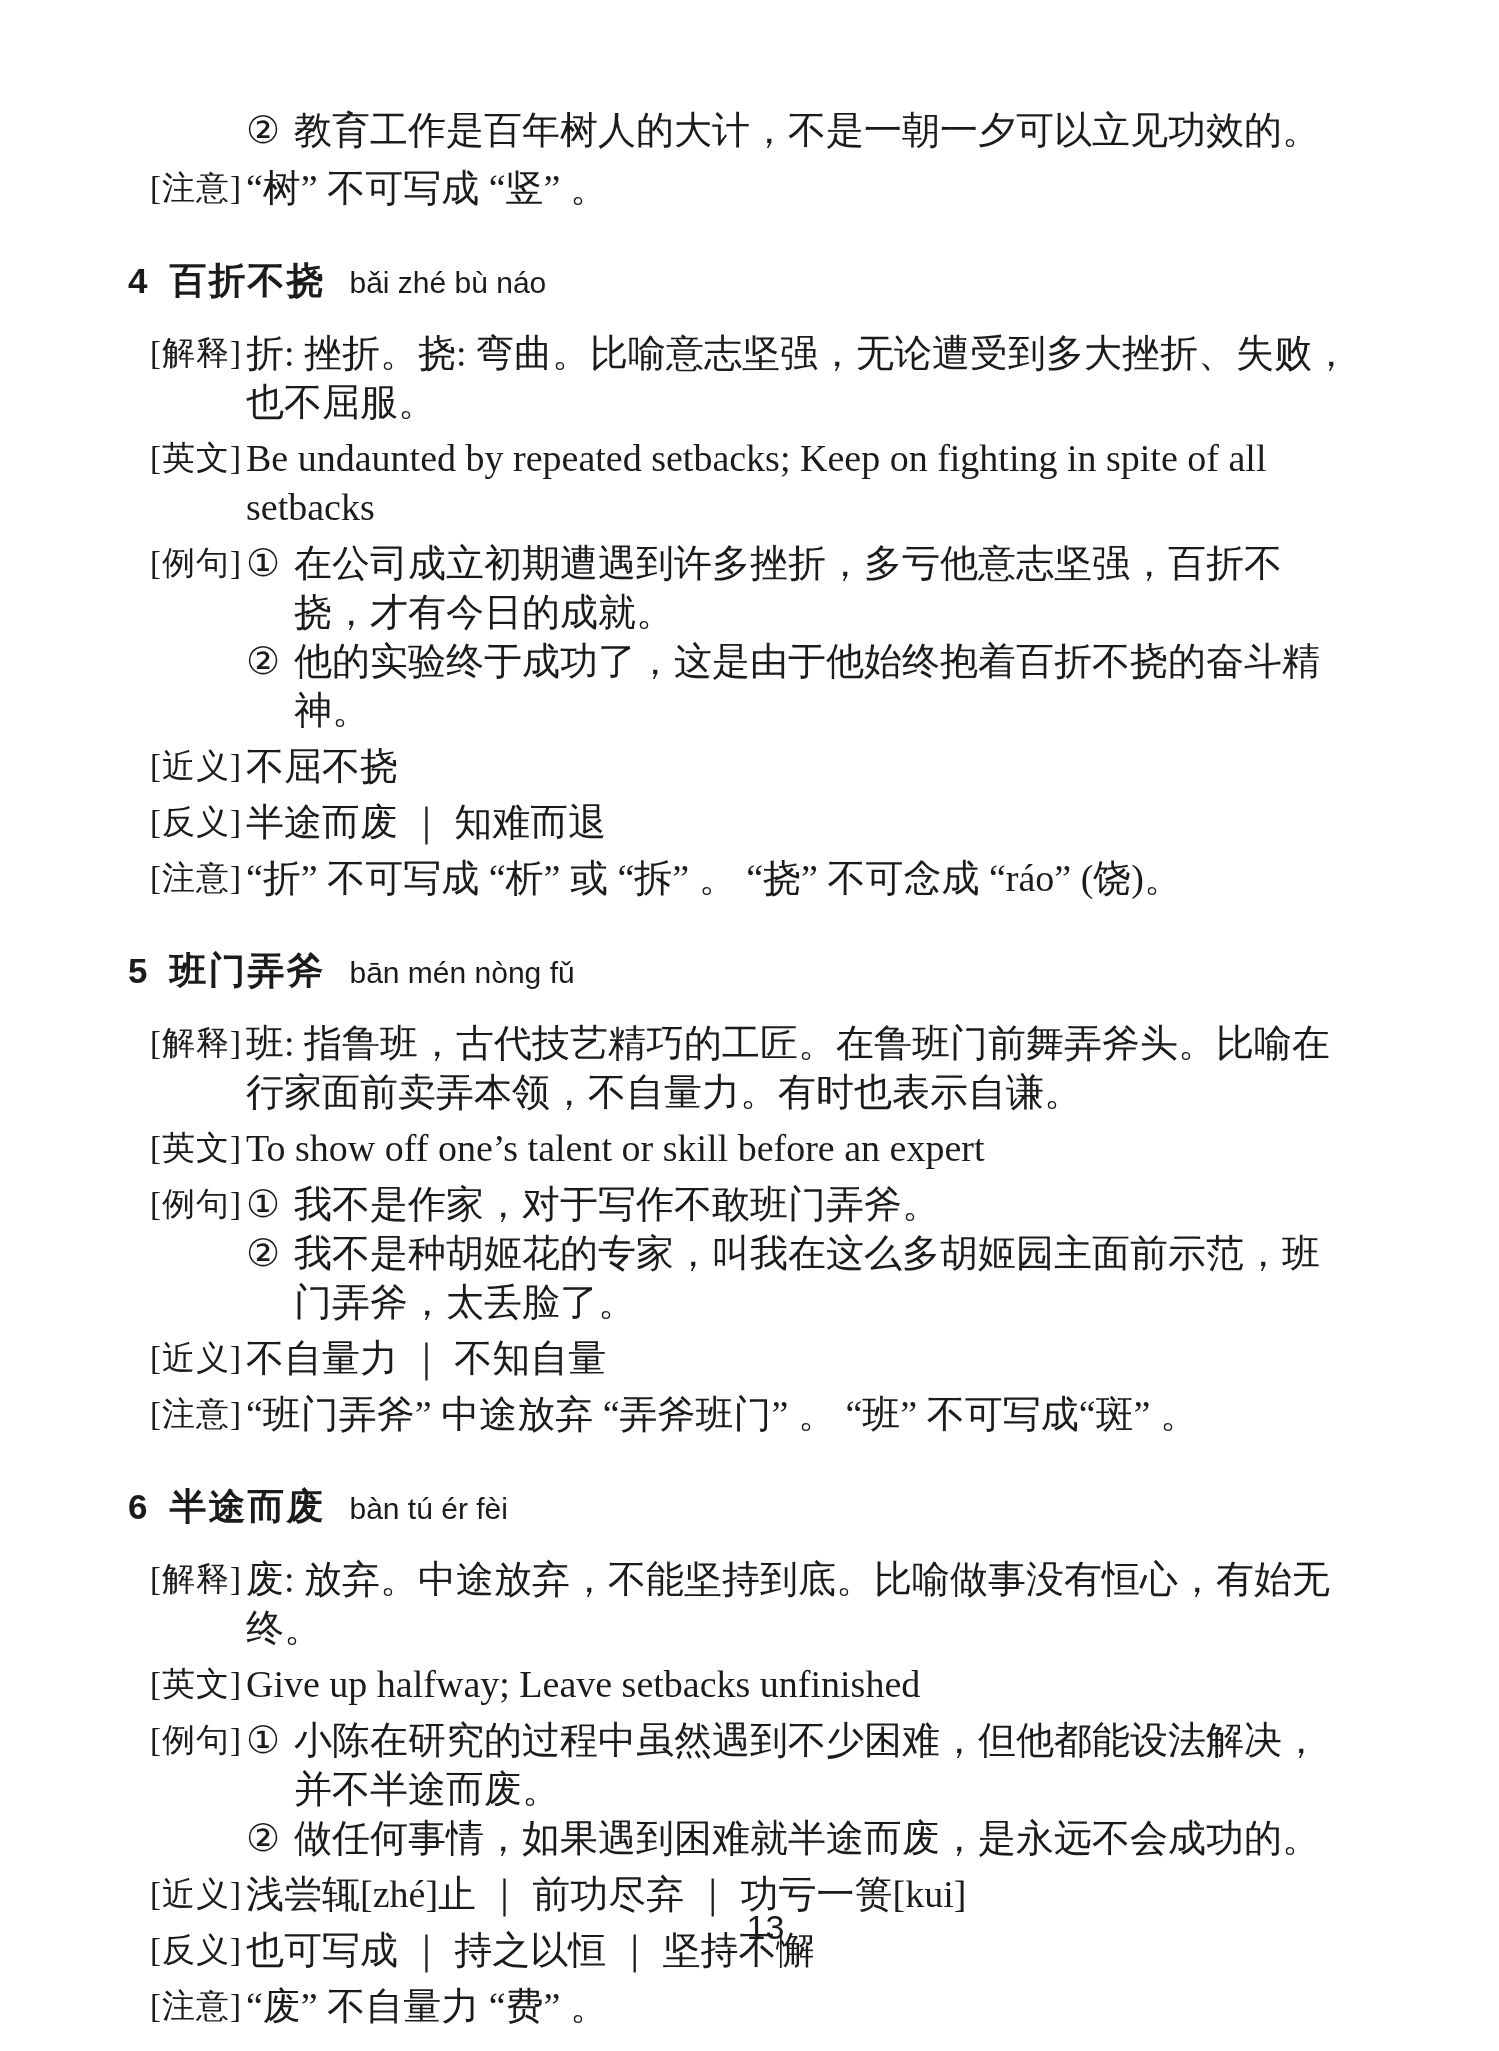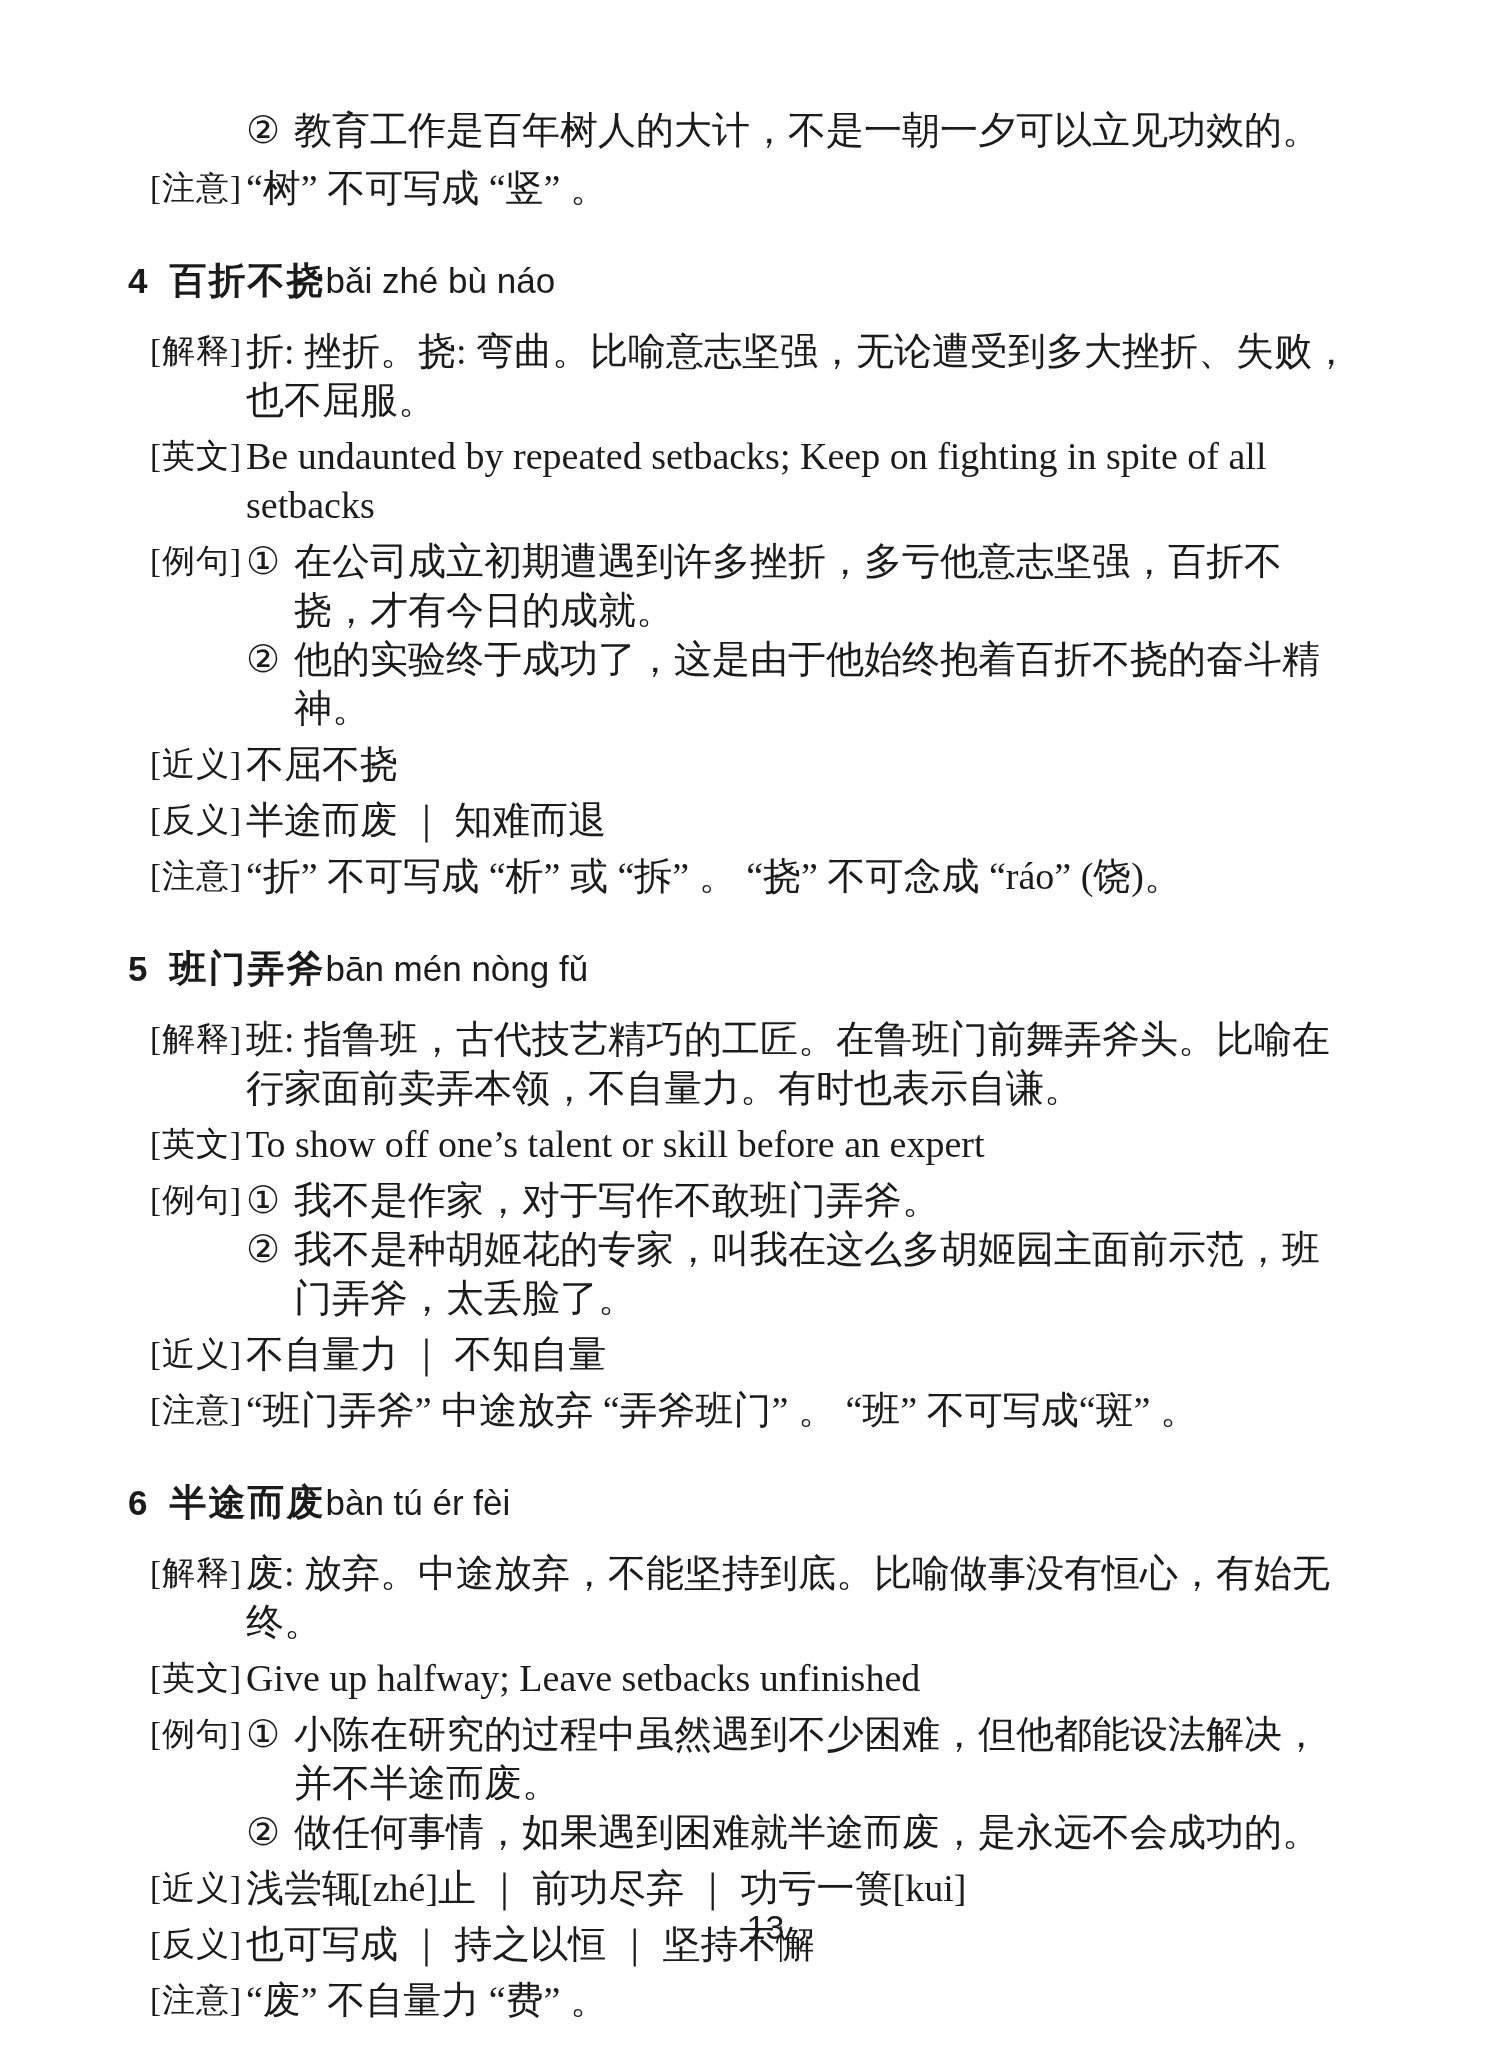--- a/index.html
+++ b/index.html
@@ -41,22 +41,23 @@
     align-items: baseline;
     margin: 0 0 24px -22px;
     font-family: "Liberation Sans", "DejaVu Sans", sans-serif;
     font-weight: bold;
     font-size: 37px;
     line-height: 44px;
   }
   .entry-num { margin-right: 22px; font-size: 35px; }
   .entry-idiom { letter-spacing: 2px; }
   .entry-pinyin {
+    margin-left: 24px;
     font-weight: normal;
-    font-size: 35px;
+    font-size: 30px;
     letter-spacing: 0;
   }
   .carryover { margin-bottom: 9px; }
   .footer {
     position: absolute;
     left: 150px;
     bottom: 70px;
     font-size: 26px;
     line-height: 34px;
   }

